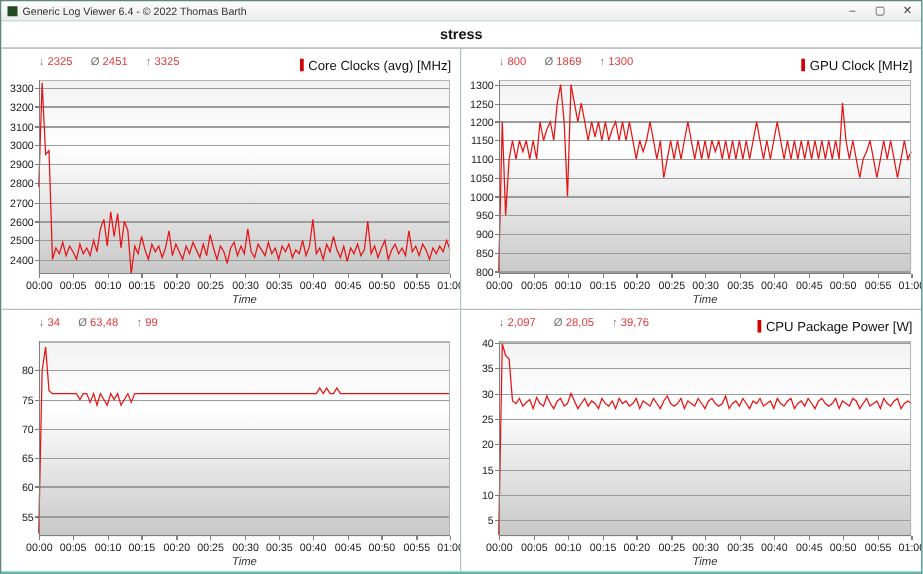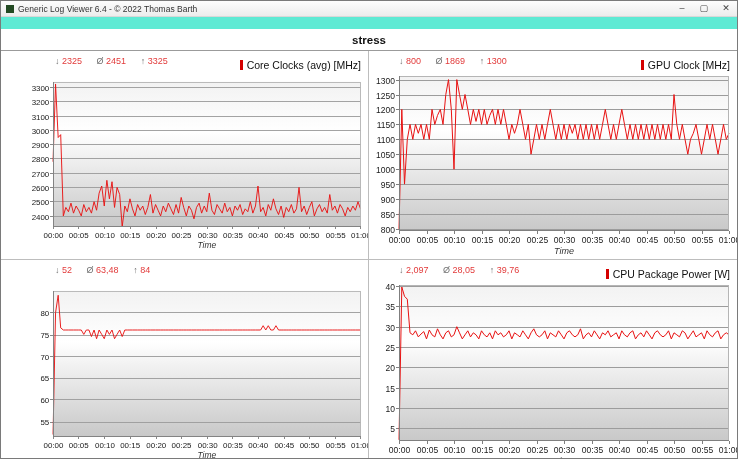--- a/index.html
+++ b/index.html
@@ -3,25 +3,25 @@
 <meta charset="utf-8">
 <style>
   html,body{margin:0;padding:0;}
   body{width:738px;height:459px;font-family:"Liberation Sans",sans-serif;background:#e8e8e8;}
   .window{width:736px;height:457px;border:1px solid #7a7a7a;background:#5eead4;position:relative;overflow:hidden;}
   .titlebar{height:15px;background:linear-gradient(#fdfdfd,#ececec);border-bottom:1px solid #d8d8d8;position:relative;display:flex;align-items:center;}
   .app-icon{width:8px;height:8px;background:#234a23;margin:0 4px 0 5px;flex:0 0 auto;}
   .title-text{font-size:8.5px;color:#333;white-space:nowrap;}
   .win-controls{position:absolute;right:0;top:0;height:15px;display:flex;}
   .win-btn{width:22px;height:15px;text-align:center;font-size:9px;line-height:14px;color:#444;cursor:default;}
-  .header{height:21px;border-bottom:1px solid #9b9b9b;display:flex;align-items:center;justify-content:center;background:#fff;margin-top:12px;}
+  .header{height:21px;border-bottom:1px solid #9b9b9b;display:flex;align-items:center;justify-content:center;background:#fff;}
   .header-label{font-weight:bold;font-size:11.5px;color:#111;}
   .grid{display:grid;grid-template-columns:1fr 1fr;grid-template-rows:1fr 1fr;height:418px;}
   .panel{position:relative;display:flex;flex-direction:column;background:#fff;min-width:0;min-height:0;}
-  .panel.bR{border-right:1px solid #bdbdbd;padding-left:24px;}
+  .panel.bR{border-right:1px solid #bdbdbd;}
   .panel.bB{border-bottom:1px solid #bdbdbd;}
   .panel-header{height:20px;position:relative;flex:0 0 auto;}
   .stats{position:absolute;left:30px;top:5px;font-size:9px;color:#707070;white-space:nowrap;}
   .stats .sym{color:#707070;}
   .stats .val{color:#e23b3b;margin-right:12px;}
   .chart-title{position:absolute;right:7px;top:8px;font-weight:normal;font-size:10.5px;color:#111;white-space:nowrap;}
   .series-bar{display:inline-block;width:3px;height:10px;background:#d40000;margin-right:4px;vertical-align:-1px;}
   svg.chart{flex:1 1 auto;width:100%;height:100%;display:block;}
 </style>
 </head>
@@ -219,25 +219,25 @@
           <line x1="360.5" y1="160" x2="360.5" y2="163" stroke="#7f7f7f" stroke-width="1" shape-rendering="crispEdges"></line>
           <text x="360.5" y="172" text-anchor="middle" font-size="8.5" fill="#1a1a1a">01:00</text>
           <text x="195" y="183" text-anchor="middle" font-size="9" font-style="italic" fill="#333">Time</text>
         </svg>
     </div>
 
     <div class="panel bR">
       <div class="panel-header">
         <div class="stats">
           <span class="sym">↓</span>
-          <span class="val">52</span>
+          <span class="val">34</span>
           <span class="sym">Ø</span>
           <span class="val">63,48</span>
           <span class="sym">↑</span>
-          <span class="val">84</span>
+          <span class="val">99</span>
         </div>
       </div>
       <svg class="chart" viewBox="0 0 367 189">
           <defs>
             <linearGradient id="grad2" x1="0" y1="0" x2="0" y2="1">
               <stop offset="0%" stop-color="#f2f2f2"></stop>
               <stop offset="35%" stop-color="#ffffff"></stop>
               <stop offset="100%" stop-color="#c8c8c8"></stop>
             </linearGradient>
           </defs>

